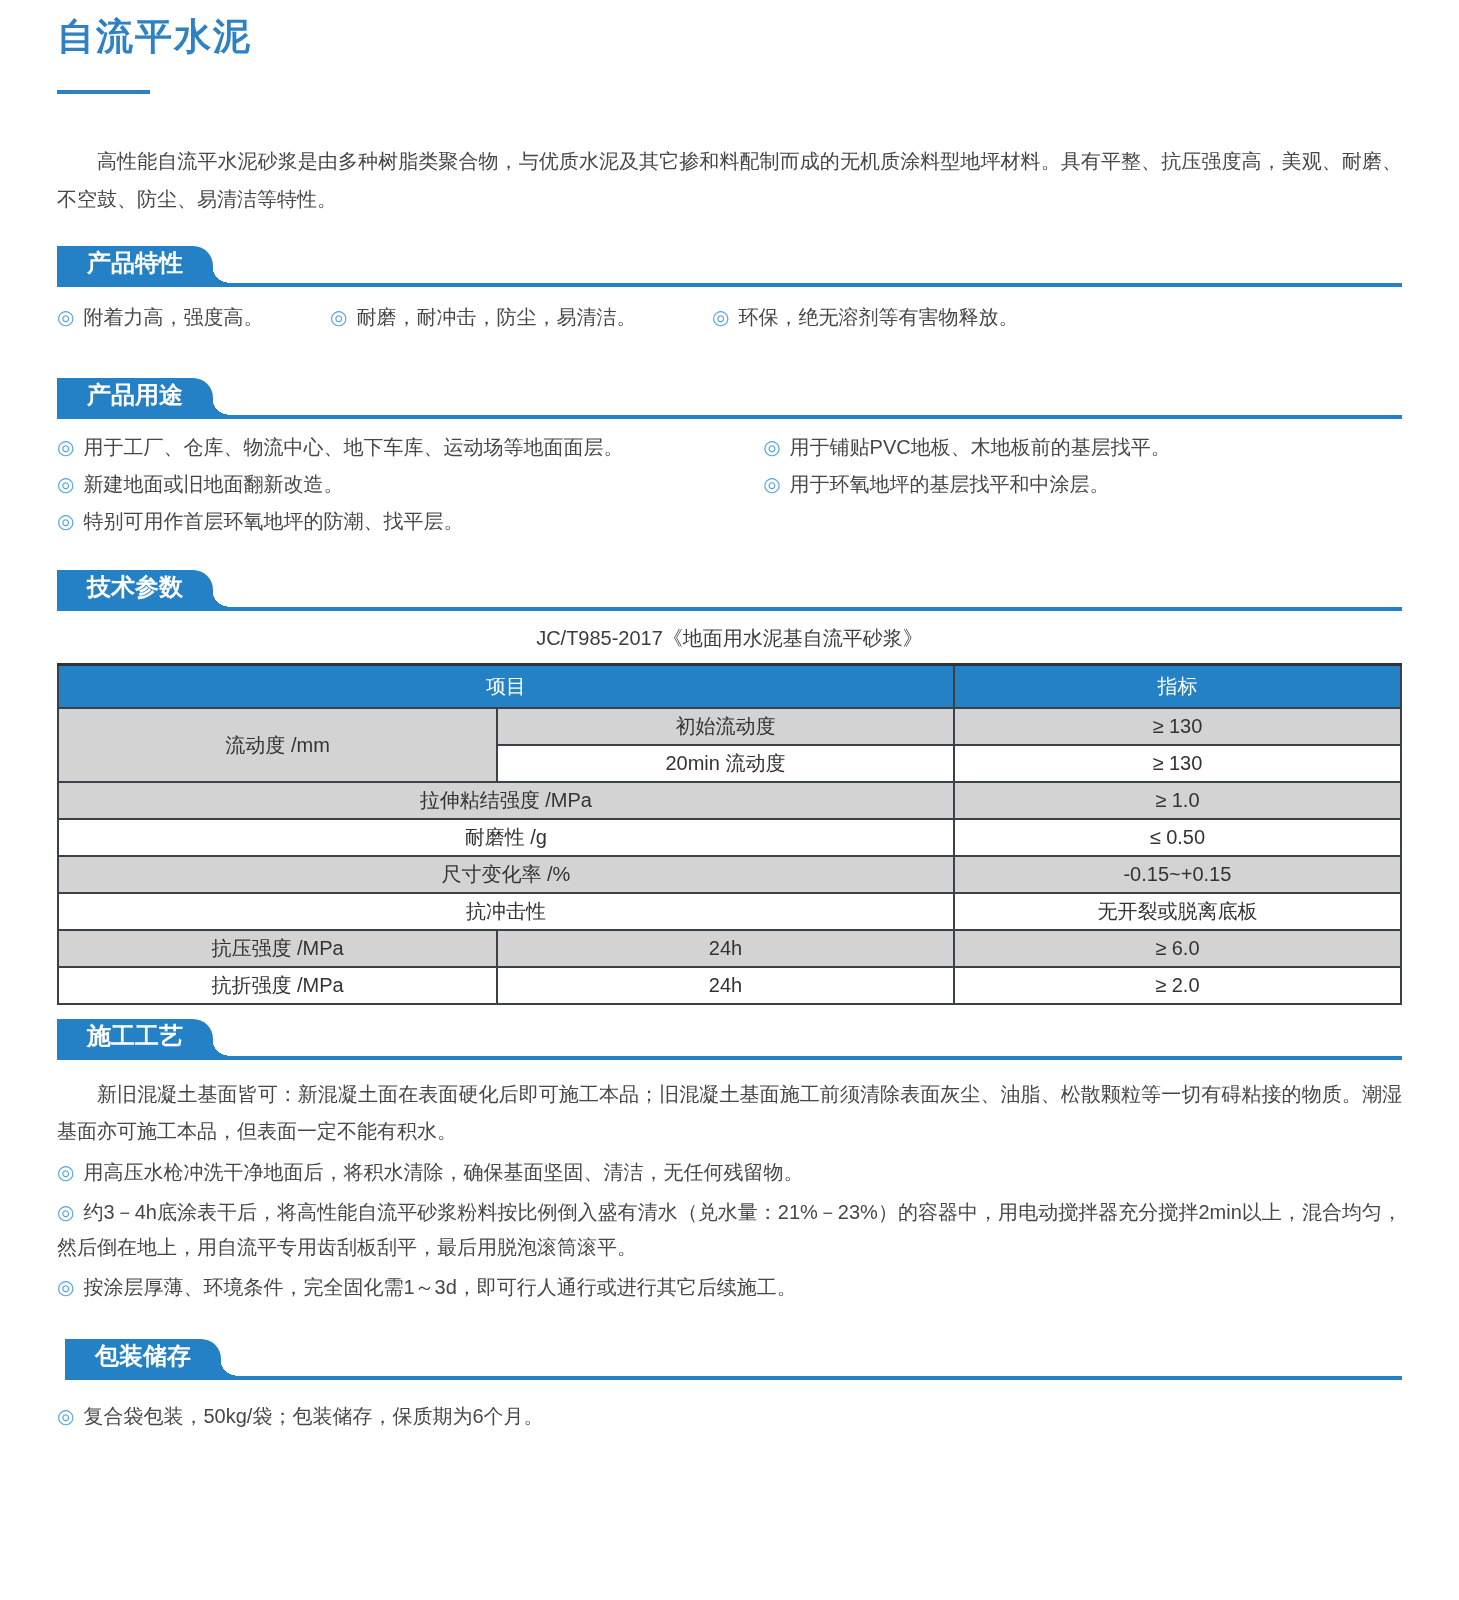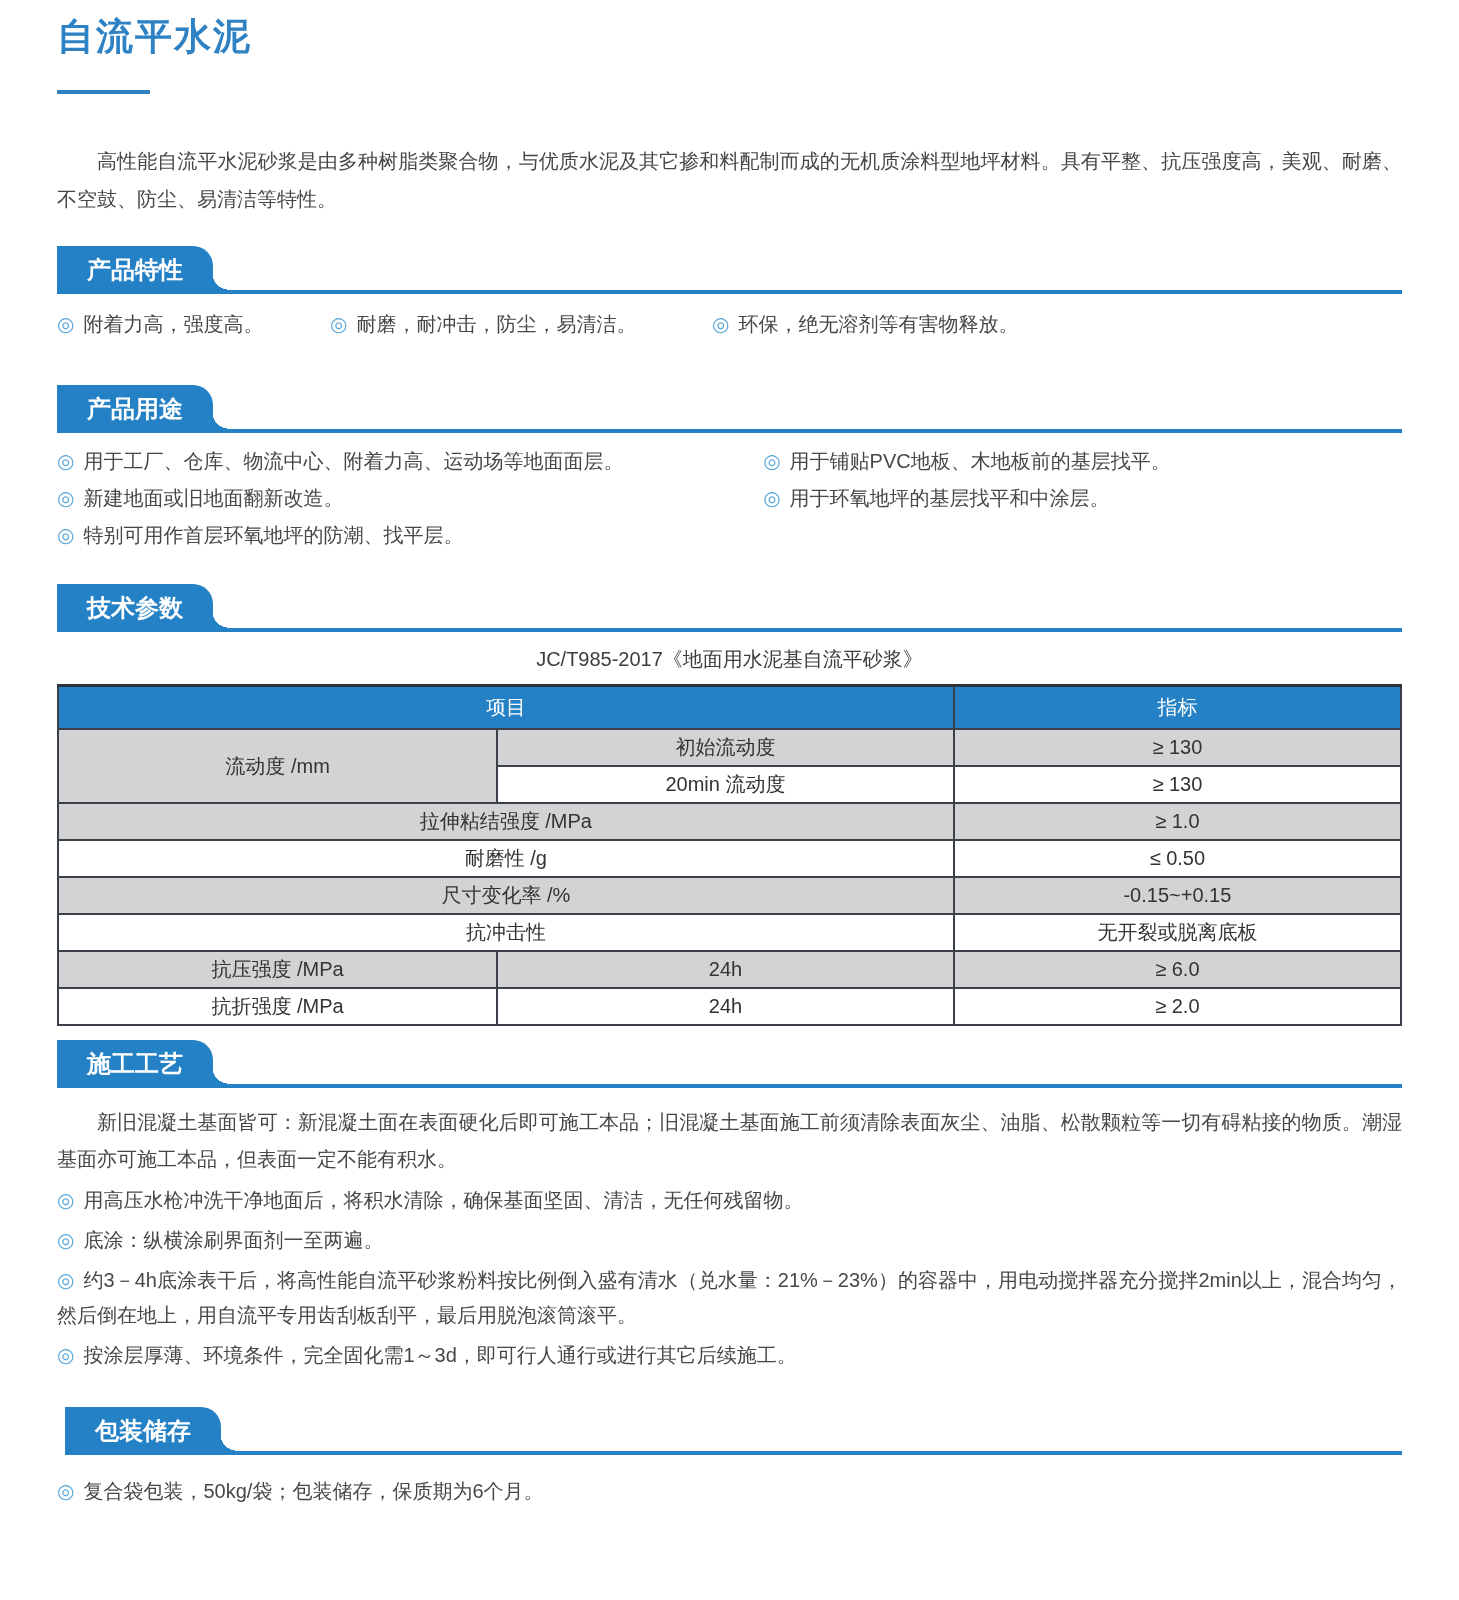--- a/index.html
+++ b/index.html
@@ -20,21 +20,21 @@
   
   .intro{
     margin:48px 0 0 0;font-size:20px;line-height:38px;color:#474747;
     text-indent:2em;text-align:justify;
   }
   
   .sec-head{border-bottom:4px solid #2581c6;margin-top:0;line-height:0;}
   .sec-tab{
     display:inline-block;position:relative;background:#2581c6;color:#ffffff;
     font-size:24px;font-weight:bold;line-height:30px;
-    padding:9px 30px 5px 30px;border-top-right-radius:20px;
+    padding:2px 30px 5px 30px;border-top-right-radius:20px;
   }
   .sec-tab::after{
     content:"";position:absolute;right:-14px;bottom:0;width:14px;height:15px;
     background:radial-gradient(circle at 100% 0, rgba(0,0,0,0) 14px, #2581c6 14px);
   }
   
   .li{font-size:20px;line-height:37px;margin:0;color:#474747;text-align:justify;}
   .dot{color:#58a6d8;margin-right:9px;font-size:20px;}
   .features-row{display:flex;margin-top:12px;}
   .features-row .f1{width:273px;}
@@ -92,21 +92,21 @@
     <p class="li f1"><span class="dot">◎</span><span>附着力高，强度高。</span></p>
     <p class="li f2"><span class="dot">◎</span><span>耐磨，耐冲击，防尘，易清洁。</span></p>
     <p class="li"><span class="dot">◎</span><span>环保，绝无溶剂等有害物释放。</span></p>
   </div>
 
   <div class="sec-head mt-uses">
     <span class="sec-tab"><span>产品用途</span></span>
   </div>
   <div class="uses-wrap">
     <div class="uses-col-left">
-      <p class="li"><span class="dot">◎</span><span>用于工厂、仓库、物流中心、附着力高、运动场等地面面层。</span></p>
+      <p class="li"><span class="dot">◎</span><span>用于工厂、仓库、物流中心、地下车库、运动场等地面面层。</span></p>
       <p class="li"><span class="dot">◎</span><span>新建地面或旧地面翻新改造。</span></p>
       <p class="li"><span class="dot">◎</span><span>特别可用作首层环氧地坪的防潮、找平层。</span></p>
     </div>
     <div class="uses-col-right">
       <p class="li"><span class="dot">◎</span><span>用于铺贴PVC地板、木地板前的基层找平。</span></p>
       <p class="li"><span class="dot">◎</span><span>用于环氧地坪的基层找平和中涂层。</span></p>
     </div>
   </div>
 
   <div class="sec-head mt-tech">
@@ -163,21 +163,20 @@
         <td>≥ 2.0</td>
       </tr>
     </tbody>
   </table>
 
   <div class="sec-head mt-process">
     <span class="sec-tab"><span>施工工艺</span></span>
   </div>
   <p class="process-intro">新旧混凝土基面皆可：新混凝土面在表面硬化后即可施工本品；旧混凝土基面施工前须清除表面灰尘、油脂、松散颗粒等一切有碍粘接的物质。潮湿基面亦可施工本品，但表面一定不能有积水。</p>
   <p class="process-li"><span class="dot">◎</span><span>用高压水枪冲洗干净地面后，将积水清除，确保基面坚固、清洁，无任何残留物。</span></p>
-  <p class="process-li"><span class="dot">◎</span><span>底涂：纵横涂刷界面剂一至两遍。</span></p>
   <p class="process-li"><span class="dot">◎</span><span>约3－4h底涂表干后，将高性能自流平砂浆粉料按比例倒入盛有清水（兑水量：21%－23%）的容器中，用电动搅拌器充分搅拌2min以上，混合均匀，然后倒在地上，用自流平专用齿刮板刮平，最后用脱泡滚筒滚平。</span></p>
   <p class="process-li"><span class="dot">◎</span><span>按涂层厚薄、环境条件，完全固化需1～3d，即可行人通行或进行其它后续施工。</span></p>
 
   <div class="sec-head mt-pack">
     <span class="sec-tab"><span>包装储存</span></span>
   </div>
   <p class="li pack-li"><span class="dot">◎</span><span>复合袋包装，50kg/袋；包装储存，保质期为6个月。</span></p>
 
 </div>
 

